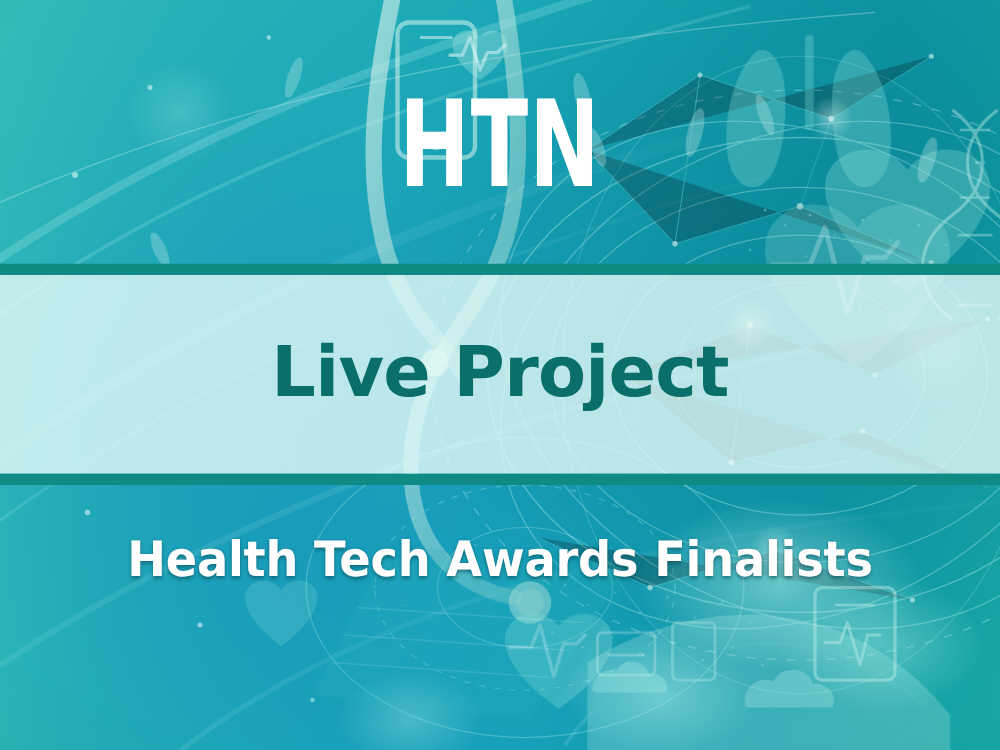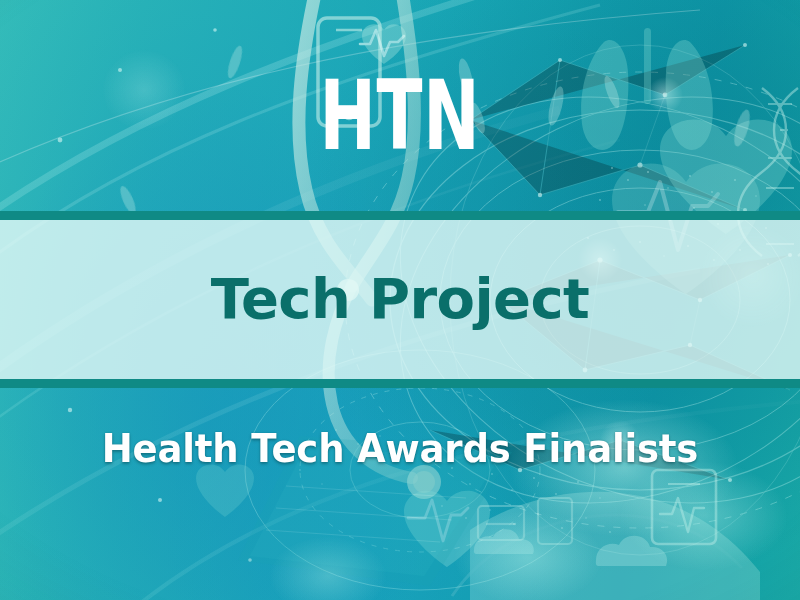--- a/index.html
+++ b/index.html
@@ -418,20 +418,20 @@
 
   <div class="bg-layer bg-bloom"></div>
   <div class="bg-layer bg-vignette"></div>
 
   <div class="htn">HTN</div>
 
   <div class="banner">
     <div class="banner-bar top"></div>
     <div class="banner-fill"></div>
     <div class="banner-text">
-      <div class="banner-line">Tech Project</div>
+      <div class="banner-line">Live Project</div>
     </div>
     <div class="banner-bar bottom"></div>
   </div>
 
   <div class="finalists">Health Tech Awards Finalists</div>
 
 </div>
 
 </body></html>

